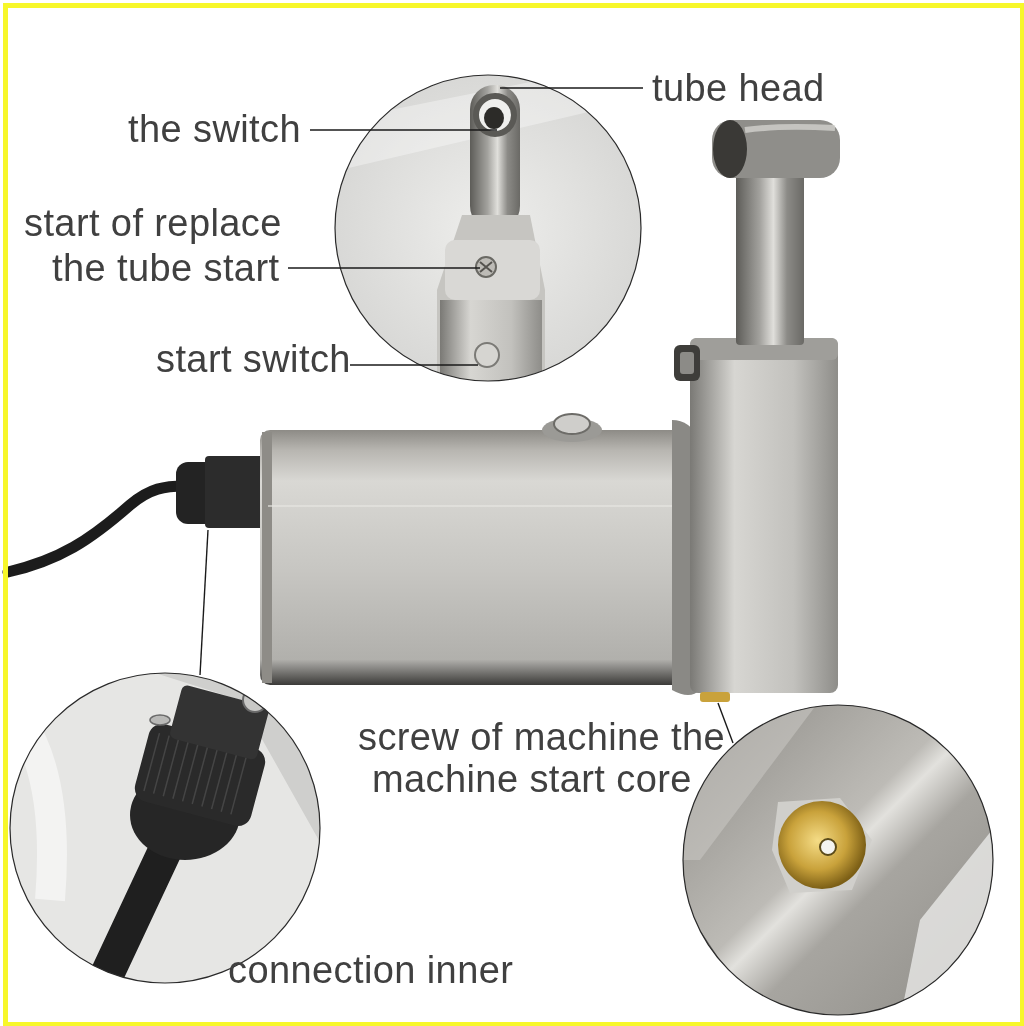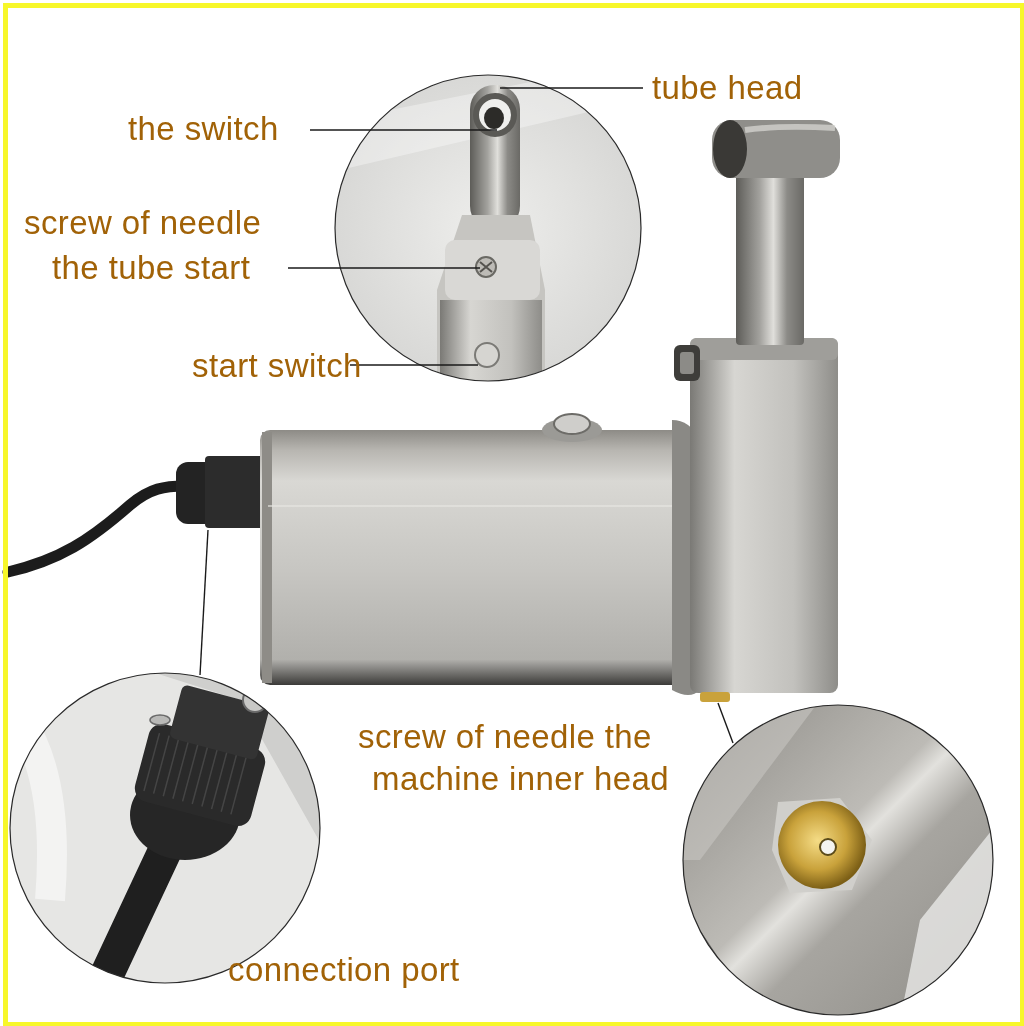--- a/index.html
+++ b/index.html
@@ -1,20 +1,20 @@
 <!DOCTYPE html>
 <html><head>
 <meta charset="utf-8">
 <style>
   html, body { margin: 0; padding: 0; background: #ffffff; }
   body { width: 1024px; height: 1026px; position: relative; overflow: hidden;
          font-family: "Liberation Sans", "DejaVu Sans", sans-serif; }
   .frame { position: absolute; left: 3px; top: 3px; width: 1012px; height: 1014px;
            border: 5px solid #f7f72a; box-sizing: content-box; pointer-events: none; }
-  .label { position: absolute; color: #a16207; font-size: 33px; line-height: 38px;
+  .label { position: absolute; color: #404040; font-size: 38px; line-height: 38px;
            letter-spacing: 0.4px; white-space: nowrap; }
   .label.right { text-align: right; }
   svg.overlay { position: absolute; left: 0; top: 0; }
 </style>
 </head>
 <body>
 
 <svg class="overlay" width="1024" height="1026" viewBox="0 0 1024 1026">
   <defs>
     <linearGradient id="bodyGrad" x1="0" y1="0" x2="0" y2="1">
@@ -166,20 +166,20 @@
     <line x1="310" y1="130" x2="497" y2="130"></line>
     <line x1="288" y1="268" x2="480" y2="268"></line>
     <line x1="350" y1="365" x2="478" y2="365"></line>
     <line x1="208" y1="530" x2="200" y2="675"></line>
     <line x1="718" y1="703" x2="733" y2="743"></line>
   </g>
 </svg>
 
 <div class="label" style="left:652px; top:69px;">tube head</div>
 <div class="label" style="left:128px; top:110px;">the switch</div>
-<div class="label right" style="left:24px; top:204px;">screw of needle</div>
+<div class="label right" style="left:24px; top:204px;">start of replace</div>
 <div class="label" style="left:52px; top:249px;">the tube start</div>
-<div class="label" style="left:156px; top:347px;margin-left:36px;">start switch</div>
-<div class="label" style="left:358px; top:718px;">screw of needle the</div>
-<div class="label" style="left:372px; top:760px;">machine inner head</div>
-<div class="label" style="left:228px; top:951px;">connection port</div>
+<div class="label" style="left:156px; top:340px;">start switch</div>
+<div class="label" style="left:358px; top:718px;">screw of machine the</div>
+<div class="label" style="left:372px; top:760px;">machine start core</div>
+<div class="label" style="left:228px; top:951px;">connection inner</div>
 
 <div class="frame"></div>
 
 </body></html>

